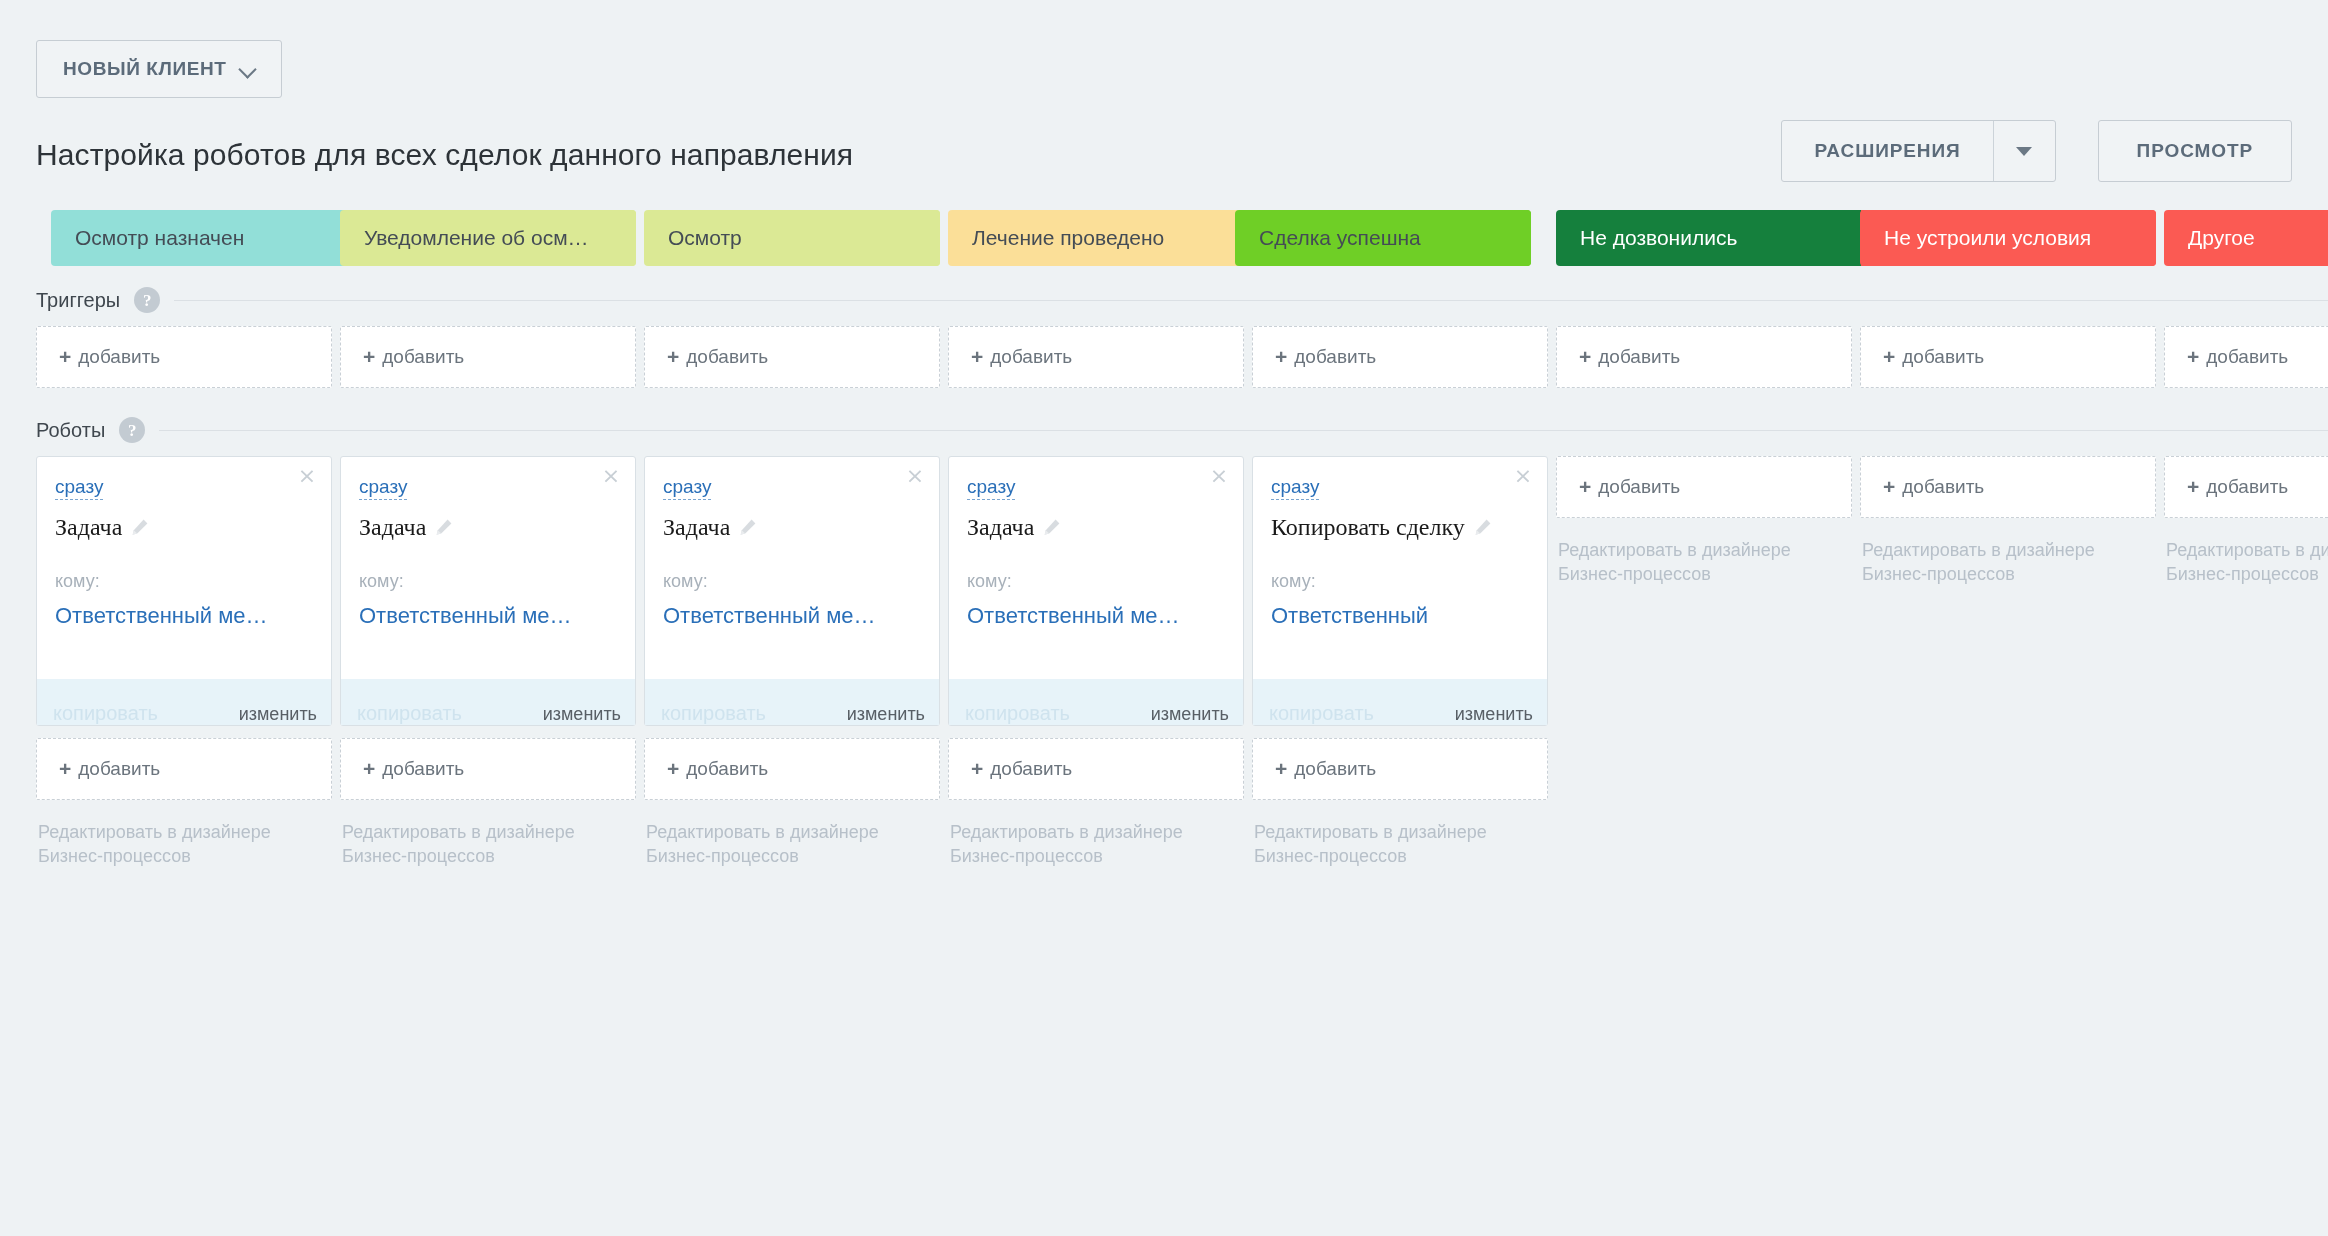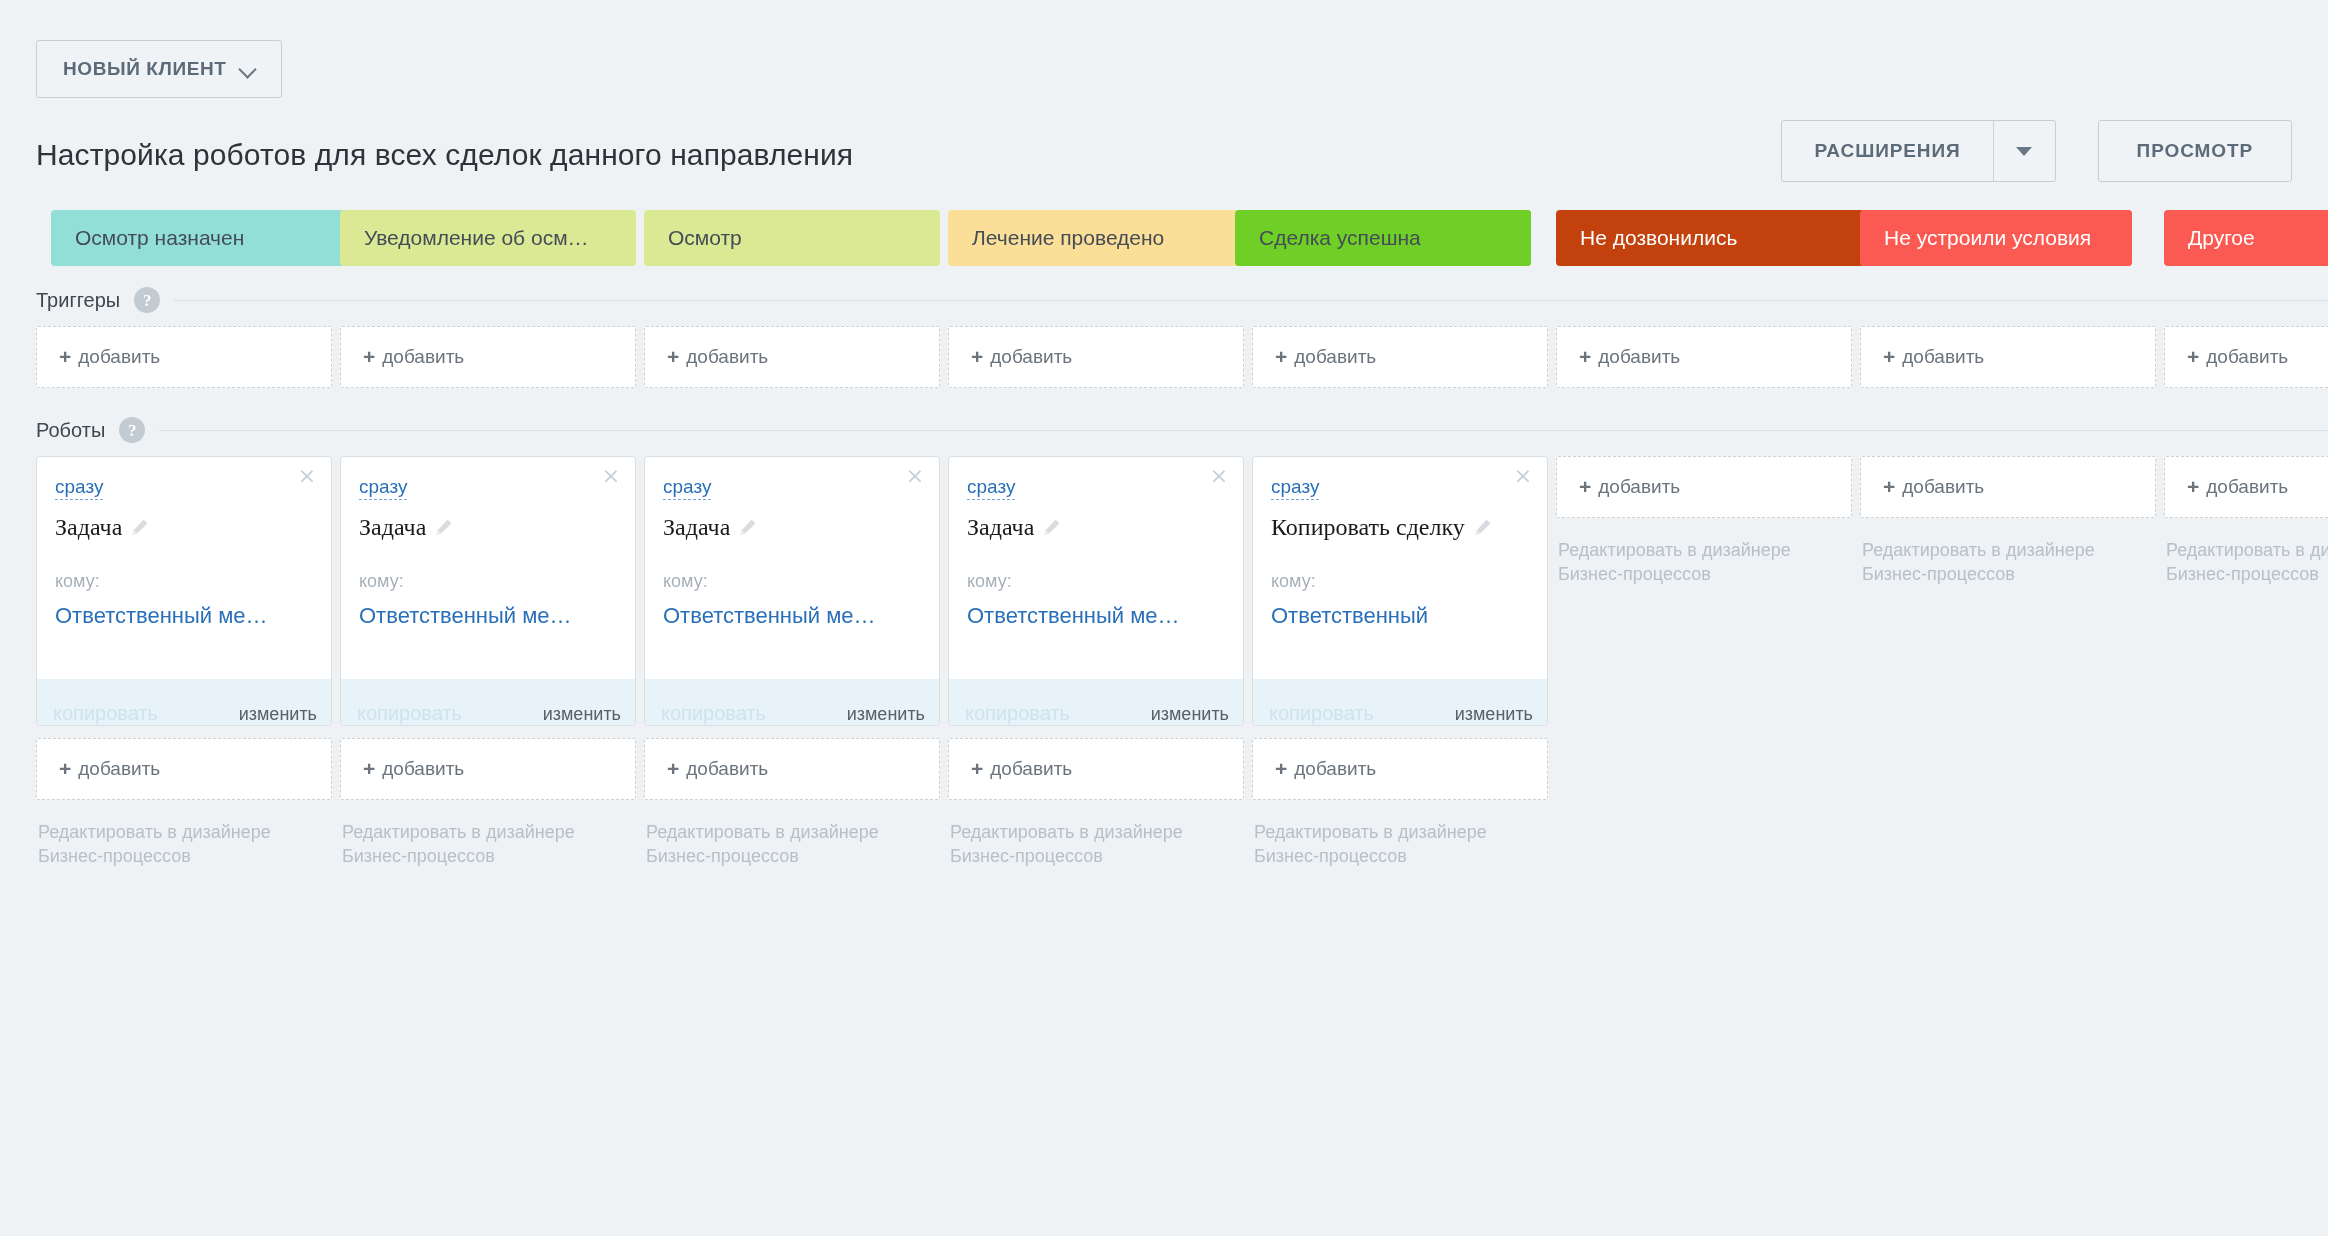--- a/index.html
+++ b/index.html
@@ -368,29 +368,29 @@
       </span>
     </div>
     <div class="stage" style="left: 1235px; width: 296px; background: rgb(111, 207, 38);">
       <span>Сделка успешна</span>
       <span class="arrow">
         <svg width="36" height="56" viewBox="0 0 36 56">
           <path d="M0 0 L18 0 Q22 0 25 5 L34 24 Q36 28 34 32 L25 51 Q22 56 18 56 L0 56 Z" fill="#6fcf26"></path>
         </svg>
       </span>
     </div>
-    <div class="stage light-text" style="left: 1556px; width: 323px; background: #c2410c;">
+    <div class="stage light-text" style="left: 1556px; width: 323px; background: #15803d;">
       <span>Не дозвонились</span>
       <span class="arrow">
         <svg width="36" height="56" viewBox="0 0 36 56">
           <path d="M0 0 L18 0 Q22 0 25 5 L34 24 Q36 28 34 32 L25 51 Q22 56 18 56 L0 56 Z" fill="#fb5a53"></path>
         </svg>
       </span>
     </div>
-    <div class="stage light-text" style="left: 1860px; width: 272px; background: rgb(251, 90, 83);">
+    <div class="stage light-text" style="left: 1860px; width: 296px; background: rgb(251, 90, 83);">
       <span>Не устроили условия</span>
       <span class="arrow">
         <svg width="36" height="56" viewBox="0 0 36 56">
           <path d="M0 0 L18 0 Q22 0 25 5 L34 24 Q36 28 34 32 L25 51 Q22 56 18 56 L0 56 Z" fill="#fb5a53"></path>
         </svg>
       </span>
     </div>
     <div class="stage light-text" style="left: 2164px; width: 296px; background: rgb(251, 90, 83);">
       <span>Другое</span>
     </div>

